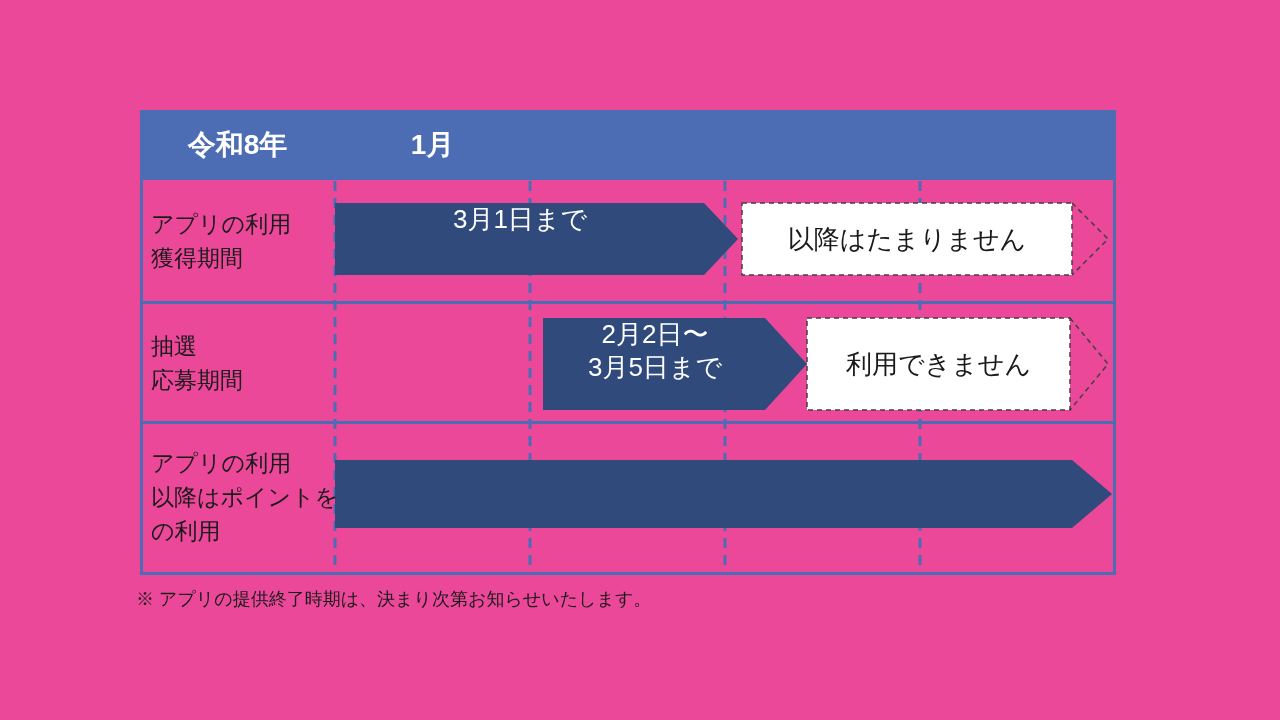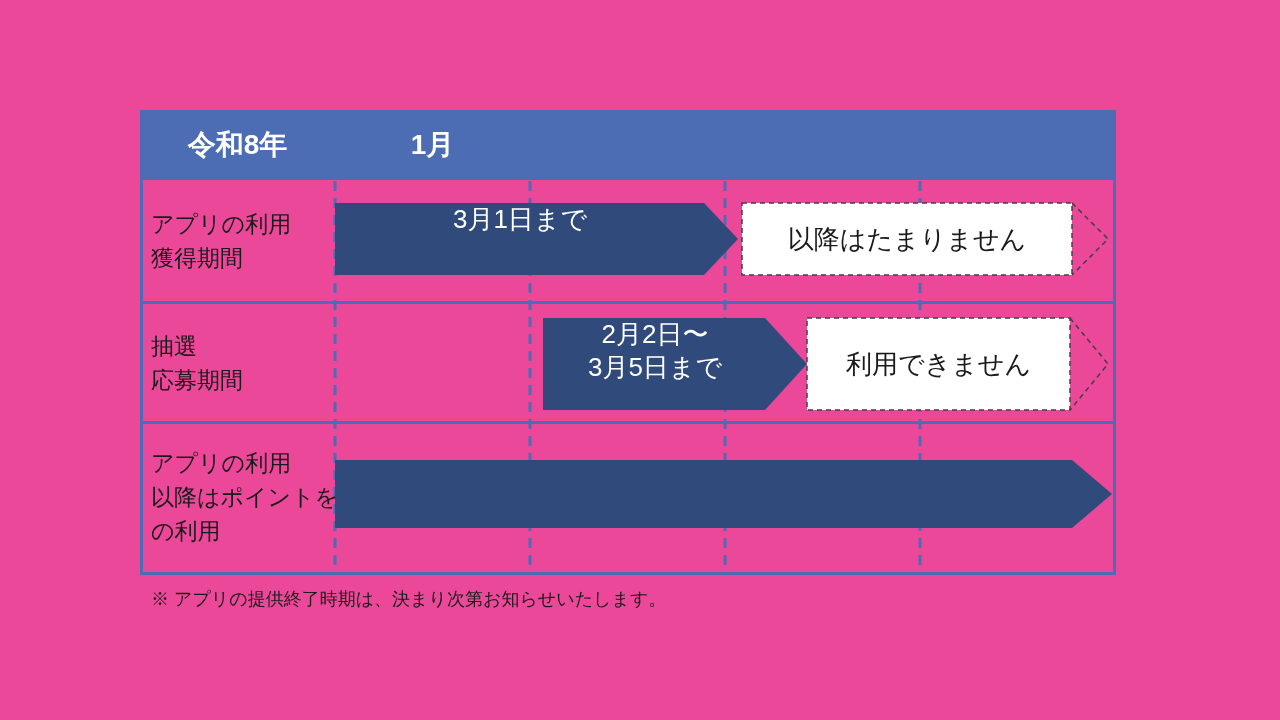--- a/index.html
+++ b/index.html
@@ -16,21 +16,21 @@
   .head-cell{top:110px;height:70px;line-height:70px;text-align:center;color:#ffffff;
              font-size:28px;font-weight:700;}
   
   .row-label{color:#1A1A1A;font-size:23px;line-height:34px;text-align:left;}
   
   .arrow-text{color:#ffffff;font-size:26px;display:flex;align-items:center;
               flex-direction:column;text-align:center;line-height:33px;}
   .dashed-text{color:#1A1A1A;font-size:26px;display:flex;align-items:center;justify-content:center;
                flex-direction:column;text-align:center;line-height:34px;}
   .suffix{font-size:19px;}
-  .footnote{left:151px;top:587px;color:#1A1A1A;font-size:18px;}
+  .footnote{left:136px;top:587px;color:#1A1A1A;font-size:18px;}
   svg{display:block;}
 </style>
 </head>
 <body>
 
 <div class="canvas">
 
   <div class="abs header-band"></div>
   <div class="abs table-frame"></div>
   <div class="abs row-divider divider-1"></div>

